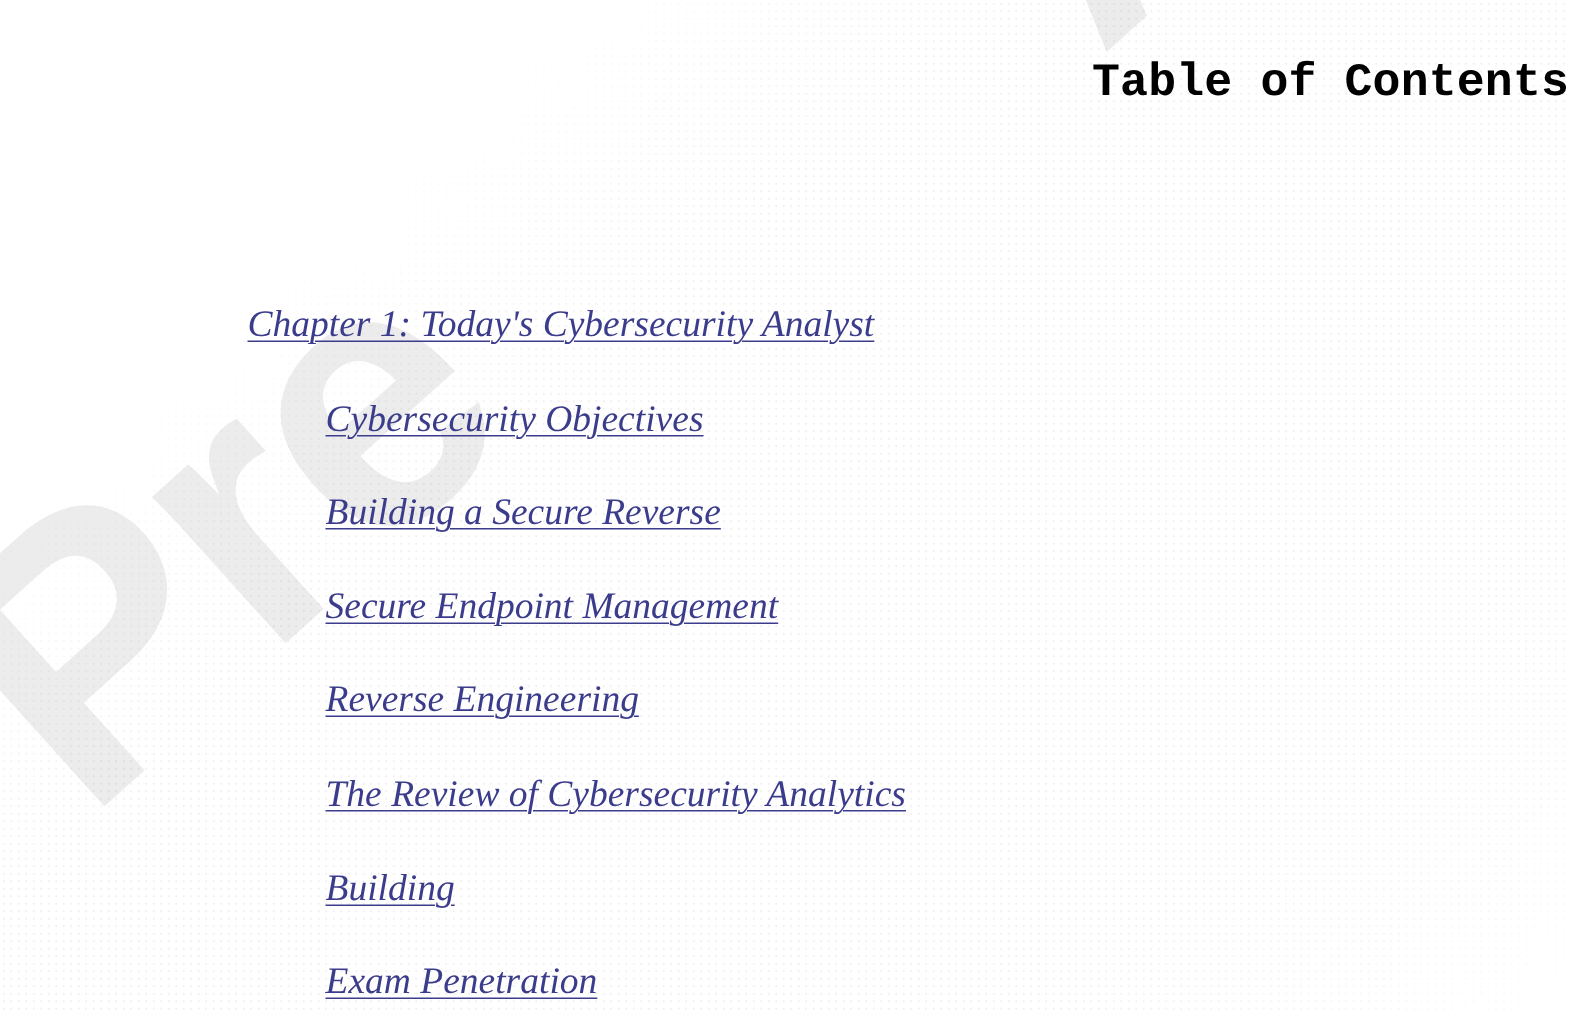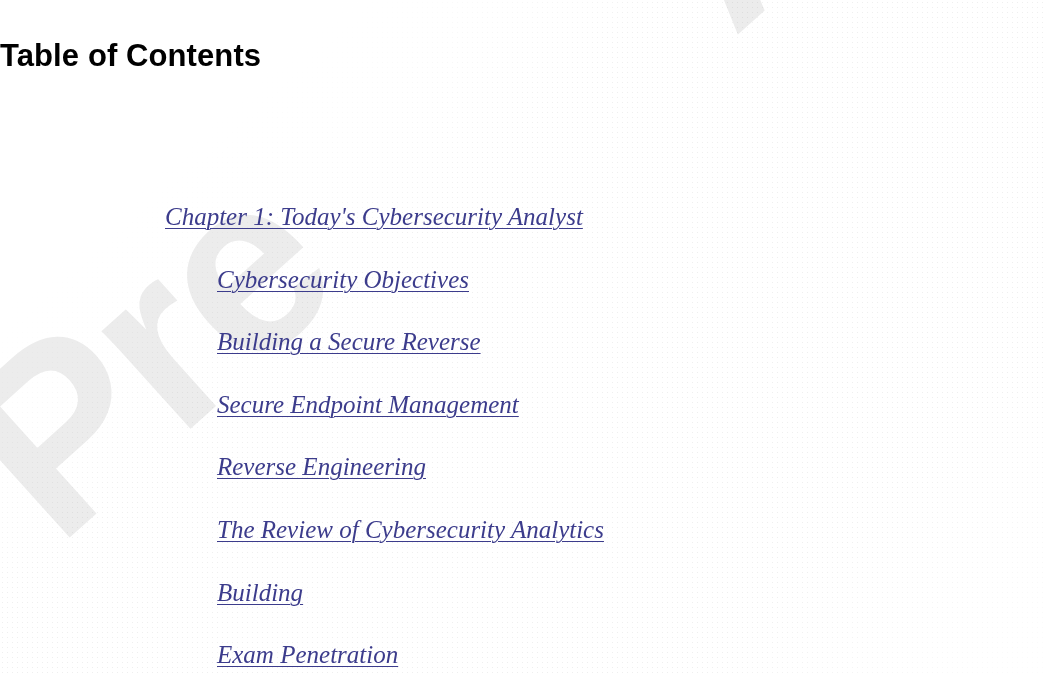--- a/index.html
+++ b/index.html
@@ -90,22 +90,22 @@
     position: absolute;
     inset: 0;
     z-index: 2;
   }
 
   #toc-title {
     position: absolute;
     top: 36px;
     left: 0;
     width: 1046px;
-    text-align: left;
-    font-family: Liberation Sans, sans-serif;
+    text-align: right;
+    font-family: Liberation Mono, monospace;
     font-weight: 700;
     font-size: 31px;
     line-height: 40px;
     color: #000000;
     letter-spacing: 0.1px;
   }
 
   #toc-list {
     position: absolute;
     top: 198px;

